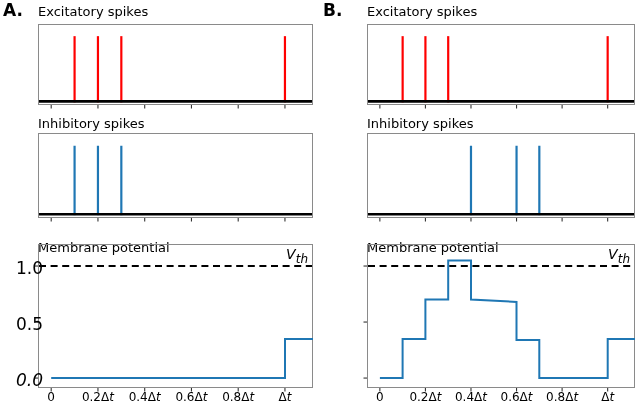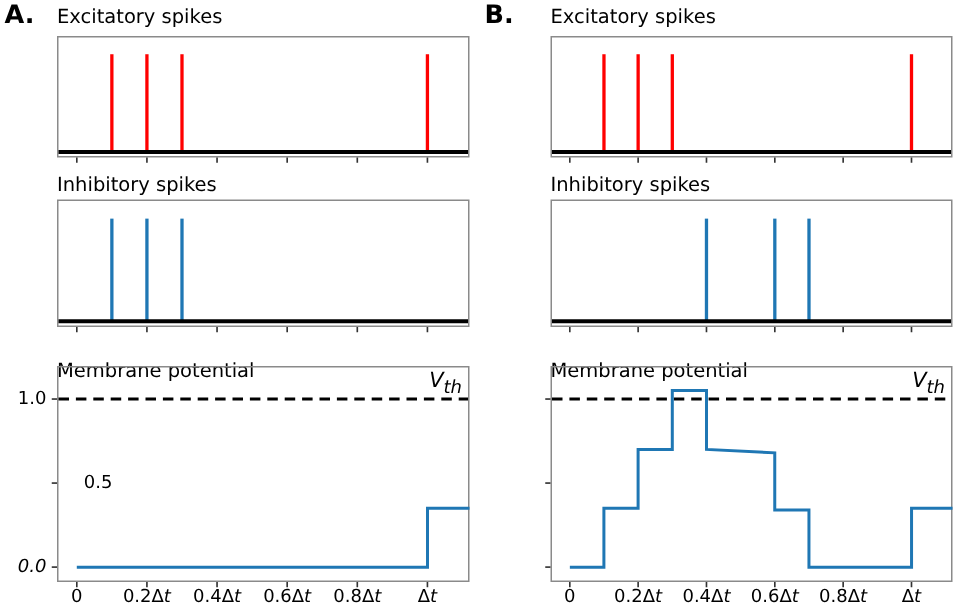--- a/index.html
+++ b/index.html
@@ -10,21 +10,21 @@
   }
   .panel-label{position:absolute;top:0;font-size:17px;font-weight:bold;line-height:20px;}
   .plot-title{position:absolute;font-size:13px;line-height:15px;white-space:nowrap;}
   .pa{left:38px;width:275px;}
   .pb{left:367px;width:268px;}
   .t1{top:4px;}
   .t2{top:116px;}
   .t3{top:240px;}
   svg.plot{position:absolute;overflow:visible;}
   .xtick-label{position:absolute;top:390px;width:60px;font-size:12px;text-align:center;white-space:nowrap;}
-  .ytick-label{position:absolute;left:0;width:31px;font-size:12px;text-align:right;}
+  .ytick-label{position:absolute;left:12px;width:31px;font-size:17px;text-align:right;}
   .vth{position:absolute;top:246px;width:58px;font-size:14px;font-style:italic;text-align:right;line-height:16px;}
   .vth sub{font-size:12px;font-style:italic;line-height:0;}
   .delta-t i{font-style:italic;}
 </style>
 </head>
 <body>
 
 <div class="fig">
 
   <span class="panel-label" style="left:3px">A.</span>
@@ -114,21 +114,21 @@
       <line x1="207.104" y1="148" x2="207.104" y2="151.5" stroke="#333333" stroke-width="1.1"></line>
       <line x1="252.66400000000002" y1="148" x2="252.66400000000002" y2="151.5" stroke="#333333" stroke-width="1.1"></line>
       <line x1="12" y1="138.06400000000002" x2="8.5" y2="138.06400000000002" stroke="#333333" stroke-width="1.1"></line>
       <line x1="12" y1="82.048" x2="8.5" y2="82.048" stroke="#333333" stroke-width="1.1"></line>
       <line x1="12" y1="26.032000000000004" x2="8.5" y2="26.032000000000004" stroke="#333333" stroke-width="1.1"></line>
       <line x1="13" y1="26.032000000000004" x2="279" y2="26.032000000000004" stroke="#000000" stroke-width="2" stroke-dasharray="7,4.6"></line>
       <polyline points="24.9,138.1 47.6,138.1 47.6,98.9 70.4,98.9 70.4,59.6 93.2,59.6 93.2,20.4 116.0,20.4 116.0,59.6 161.5,61.9 161.5,100.0 184.3,100.0 184.3,138.1 252.7,138.1 252.7,98.9 280.0,98.9" fill="none" stroke="#1f77b4" stroke-width="2" stroke-linejoin="miter"></polyline>
     </svg>
 
   <span class="ytick-label" style="top: 370.064px; font-style: italic;">0.0</span>
-  <span class="ytick-label" style="top: 314.048px; margin-left: 44px;">0.5</span>
+  <span class="ytick-label" style="top: 314.048px;">0.5</span>
   <span class="ytick-label" style="top: 258.032px;">1.0</span>
 
   <span class="xtick-label delta-t" style="left: 21.2px;">0</span>
   <span class="xtick-label delta-t" style="left: 67.95px;">0.2Δ<i>t</i></span>
   <span class="xtick-label delta-t" style="left: 114.7px;">0.4Δ<i>t</i></span>
   <span class="xtick-label delta-t" style="left: 161.45px;">0.6Δ<i>t</i></span>
   <span class="xtick-label delta-t" style="left: 208.2px;">0.8Δ<i>t</i></span>
   <span class="xtick-label delta-t" style="left: 254.95px;">Δ<i>t</i></span>
 
   <span class="xtick-label delta-t" style="left: 349.864px;">0</span>

